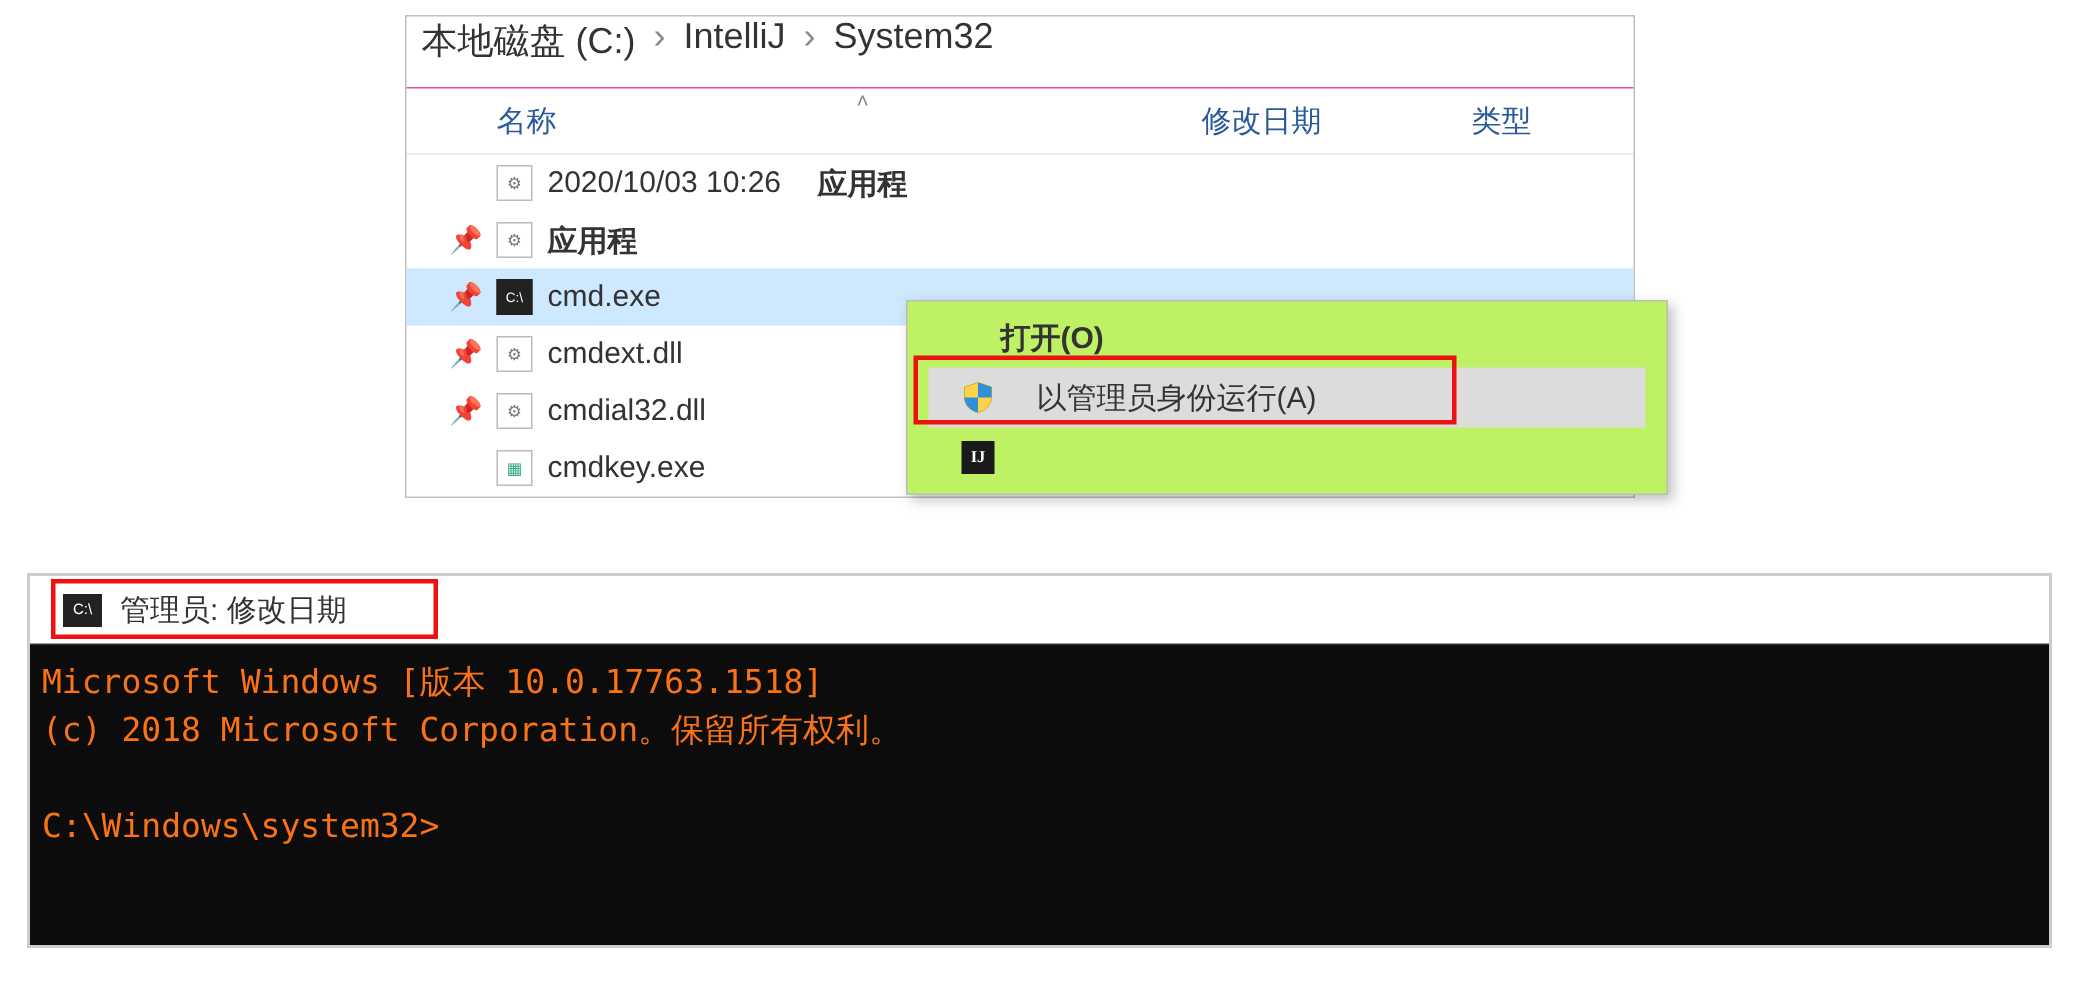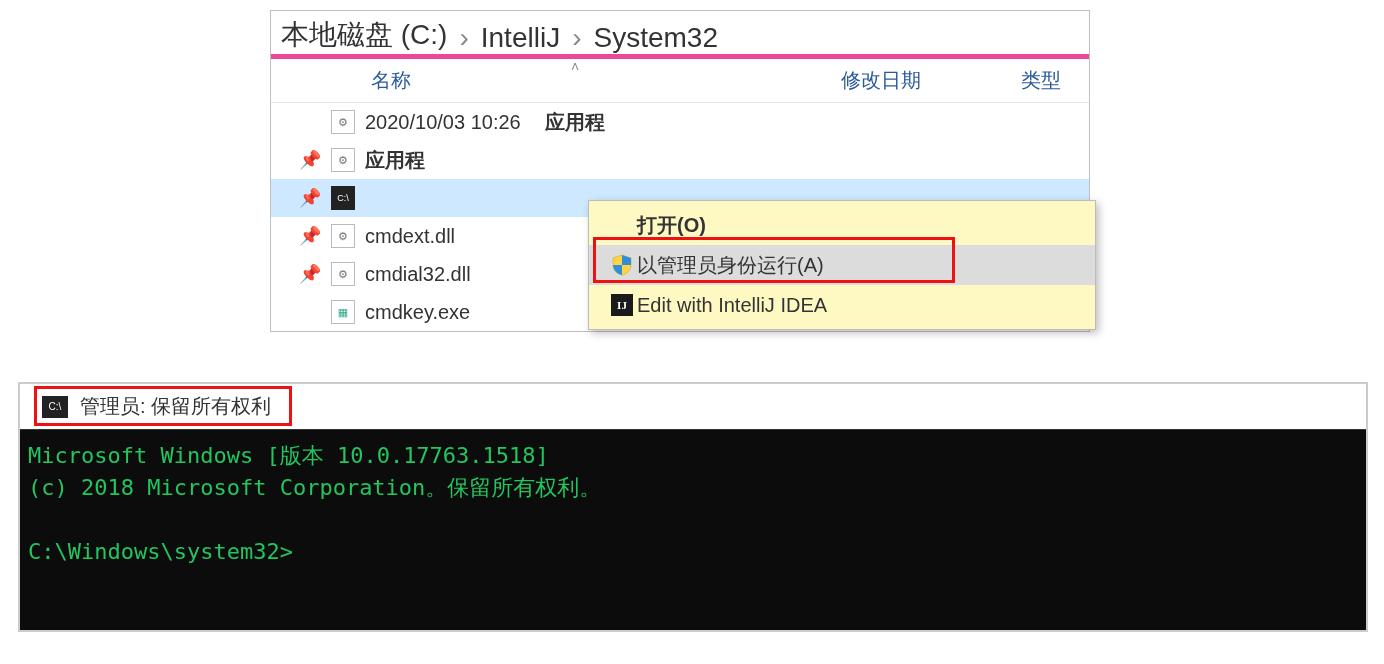--- a/index.html
+++ b/index.html
@@ -16,37 +16,37 @@
   .explorer {
     position: absolute;
     top: 10px;
     left: 270px;
     width: 820px;
     border: 1px solid #bfbfbf;
     background: #fff;
   }
   .breadcrumb {
     height: 48px;
-    border-bottom: 5px solid #ec4899;
-    display: flex;
-    align-items: flex-end;
+    border-bottom: 1px solid #ec4899;
+    display: flex;
+    align-items: flex-start;
     padding: 0 10px;
-    font-size: 28px;
+    font-size: 24px;
     color: #333;
   }
   .breadcrumb .sep { margin: 0 12px; color: #888; }
   .columns-head {
     display: flex;
     font-size: 20px;
     color: #2a5a9a;
     padding: 8px 0 8px 60px;
     border-bottom: 1px solid #e6e6e6;
     position: relative;
   }
-  .col-name { flex: 0 0 470px; margin-left: 40px; }
+  .col-name { flex: 0 0 470px; }
   .col-date { flex: 0 0 180px; }
   .col-type { flex: 1; }
   .sort-caret {
     position: absolute;
     left: 300px;
     top: 0px;
     color: #888;
     font-size: 14px;
   }
   .filelist { position: relative; }
@@ -84,37 +84,37 @@
   }
   .ficon.key { color: #3a8; }
   .fname { flex: 0 0 440px; }
   .fdate { flex: 0 0 180px; }
   .ftype { flex: 1; font-weight: bold; }
 
   
   .ctxmenu {
     position: absolute;
     top: 200px;
-    left: 588px;
+    left: 604px;
     width: 508px;
-    background: #fef9c3;
+    background: #bef264;
     border: 1px solid #bcbcbc;
     box-shadow: 3px 3px 8px rgba(0,0,0,.25);
-    padding: 4px 0;
+    padding: 4px 14px;
     font-size: 20px;
     z-index: 50;
   }
   .ctxitem {
     display: flex;
     align-items: center;
     height: 40px;
     padding: 0 12px 0 18px;
   }
   .ctxitem .cicon { width: 30px; display:flex; justify-content:center; }
-  .ctxitem.highlight { background: #dcdcdc; }
+  .ctxitem.highlight { background: #dcdcdc; gap: 24px; }
   .ctxitem.firstbold { font-weight: 700; padding-left: 48px; }
   .redbox {
     border: 3px solid #e11;
     position: absolute;
     top: 36px;
     left: 4px;
     width: 362px;
     height: 46px;
     pointer-events: none;
   }
@@ -171,21 +171,21 @@
     position: absolute;
     left: 14px;
     top: 2px;
     width: 258px;
     height: 40px;
     border: 3px solid #e11;
     pointer-events: none;
   }
   .term-body {
     background: #0c0c0c;
-    color: #22c55e;
+    color: #f97316;
     font-family: "NSimSun", "SimSun", "Consolas", monospace;
     font-size: 22px;
     line-height: 1.45;
     padding: 10px 20px 60px 8px;
     white-space: pre;
     min-height: 200px;
   }
 </style>
 </head>
 <body>
@@ -213,20 +213,21 @@
       <span class="ftype">应用程</span>
     </div>
     <div class="filerow">
       <span class="pin">📌</span>
       <span class="ficon">⚙</span>
       <span class="ftype">应用程</span>
     </div>
     <div class="filerow selected">
       <span class="pin">📌</span>
       <span class="ficon exe">C:\</span>
+      <span class="fname">cmd.exe</span>
       <span class="fdate"></span>
       <span class="ftype"></span>
     </div>
     <div class="filerow">
       <span class="pin">📌</span>
       <span class="ficon">⚙</span>
       <span class="fname">cmdext.dll</span>
     </div>
     <div class="filerow">
       <span class="pin">📌</span>
@@ -254,28 +255,27 @@
           <path d="M10 11 L10 21 C5 20 1 16 1 11 Z" fill="#2f8fd8"></path>
         </svg>
       </span>
     </span>
     <span>以管理员身份运行(A)</span>
   </div>
   <div class="ctxitem">
     <span class="cicon">
         <span class="ij">IJ</span>
       </span>
-    <span>Edit with IntelliJ IDEA</span>
   </div>
   <div class="redbox"></div>
 </div>
 
 <div class="termwin">
   <div class="term-title">
     <span class="ticon">C:\</span>
-    <span>管理员: 保留所有权利</span>
+    <span>管理员: 修改日期</span>
     <div class="term-redbox"></div>
   </div>
   <div class="term-body"><span>Microsoft Windows [版本 10.0.17763.1518]</span>
 <span>(c) 2018 Microsoft Corporation。保留所有权利。</span>
 
 <span>C:\Windows\system32&gt;</span></div>
 </div>
 
 </body></html>

